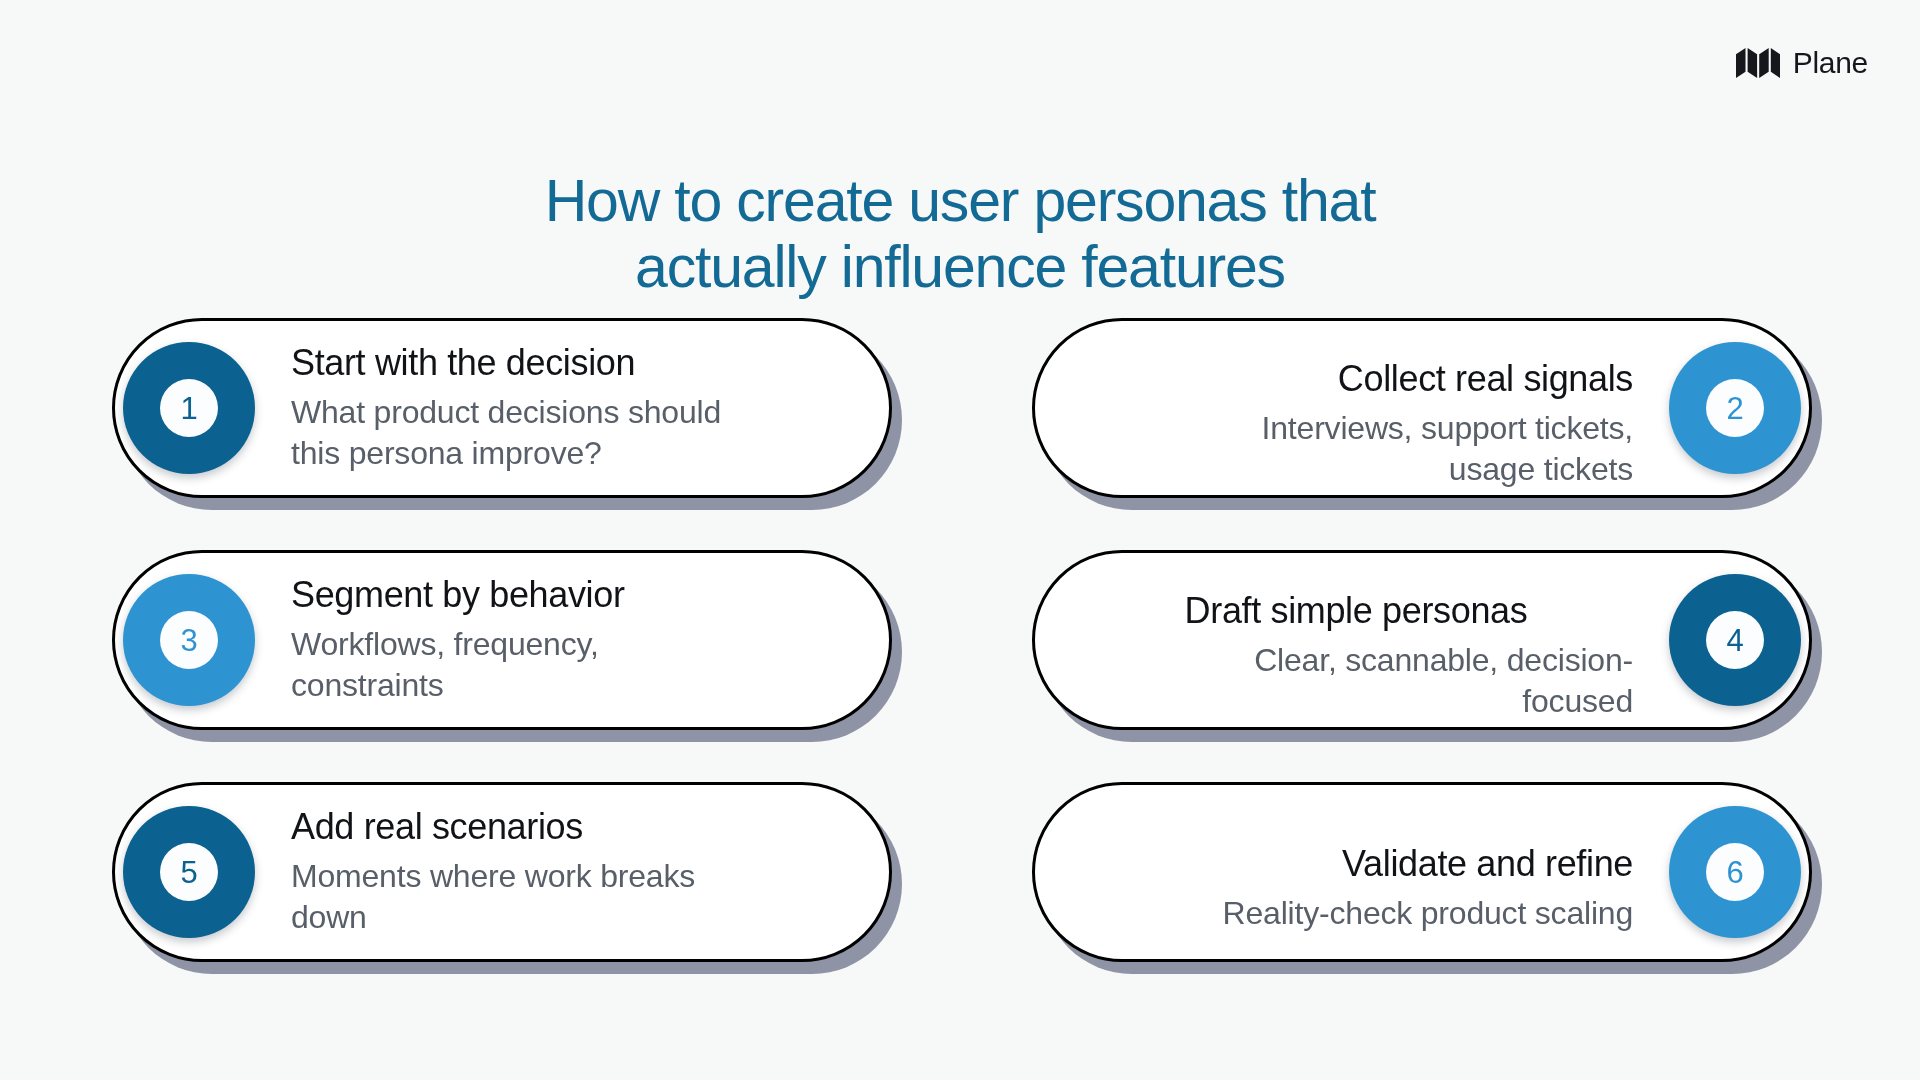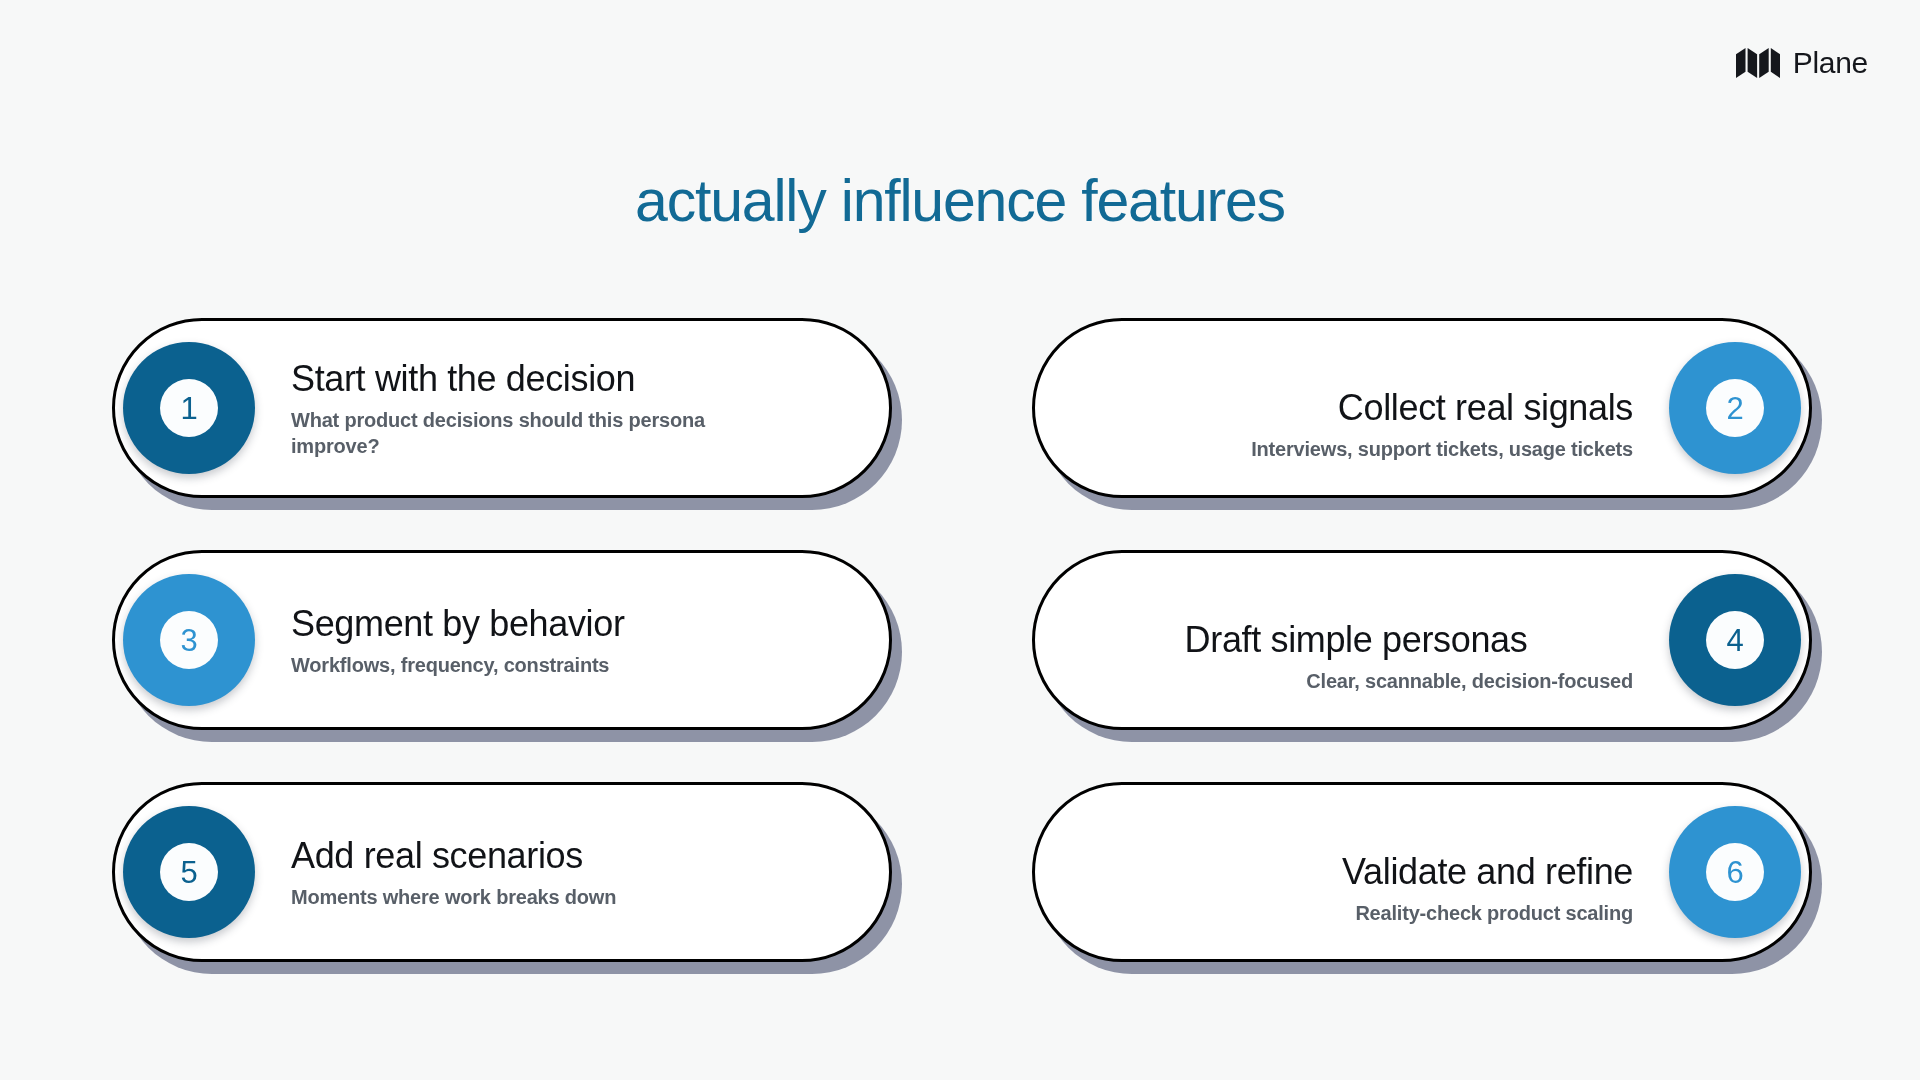--- a/index.html
+++ b/index.html
@@ -91,21 +91,21 @@
   }
   .card.left .content{padding-left:176px;padding-right:44px;text-align:left;}
   .card.right .content{padding-right:176px;padding-left:44px;text-align:right;margin-top:32px;}
 
   .c-title{
     font-size:36px;font-weight:500;color:#111317;
     letter-spacing:-.35px;line-height:1.22;
     margin-bottom:7px;
   }
   .c-desc{
-    font-size:20px;font-weight:700;color:#585f68;
+    font-size:32px;font-weight:400;color:#585f68;
     letter-spacing:-.2px;line-height:1.30;
     max-width:430px;
   }
   .card.right .c-desc{margin-left:auto;}
 </style>
 </head>
 <body style="background: rgb(247, 248, 248);">
 
 <div class="canvas">
 
@@ -113,20 +113,21 @@
     <svg class="brand-mark" viewBox="0 0 44 30">
       <path d="M0 6.2 L9.5 0 L9.5 23.8 L0 30 Z" fill="#15171c"></path>
       <path d="M11.6 0 L21.1 6.2 L21.1 30 L11.6 23.8 Z" fill="#15171c"></path>
       <path d="M23.2 6.2 L32.7 0 L32.7 23.8 L23.2 30 Z" fill="#15171c"></path>
       <path d="M34.8 0 L44 6.2 L44 30 L34.8 23.8 Z" fill="#15171c"></path>
     </svg>
     <span class="brand-name">Plane</span>
   </div>
 
   <h1 class="title" style="color: rgb(18, 106, 149);">
+    <span class="l1">How to create user personas that</span>
     <span class="l2">actually influence features</span>
   </h1>
 
   <div class="grid">
 
     <div class="card left">
       <div class="card-shadow" style="background: rgb(142, 147, 166);"></div>
       <div class="card-body" style="background: rgb(255, 255, 255); border-color: rgb(0, 0, 0);">
         <div class="badge" style="background: rgb(11, 97, 143);">
           <div class="badge-inner" style="color: rgb(11, 97, 143);">1</div>

